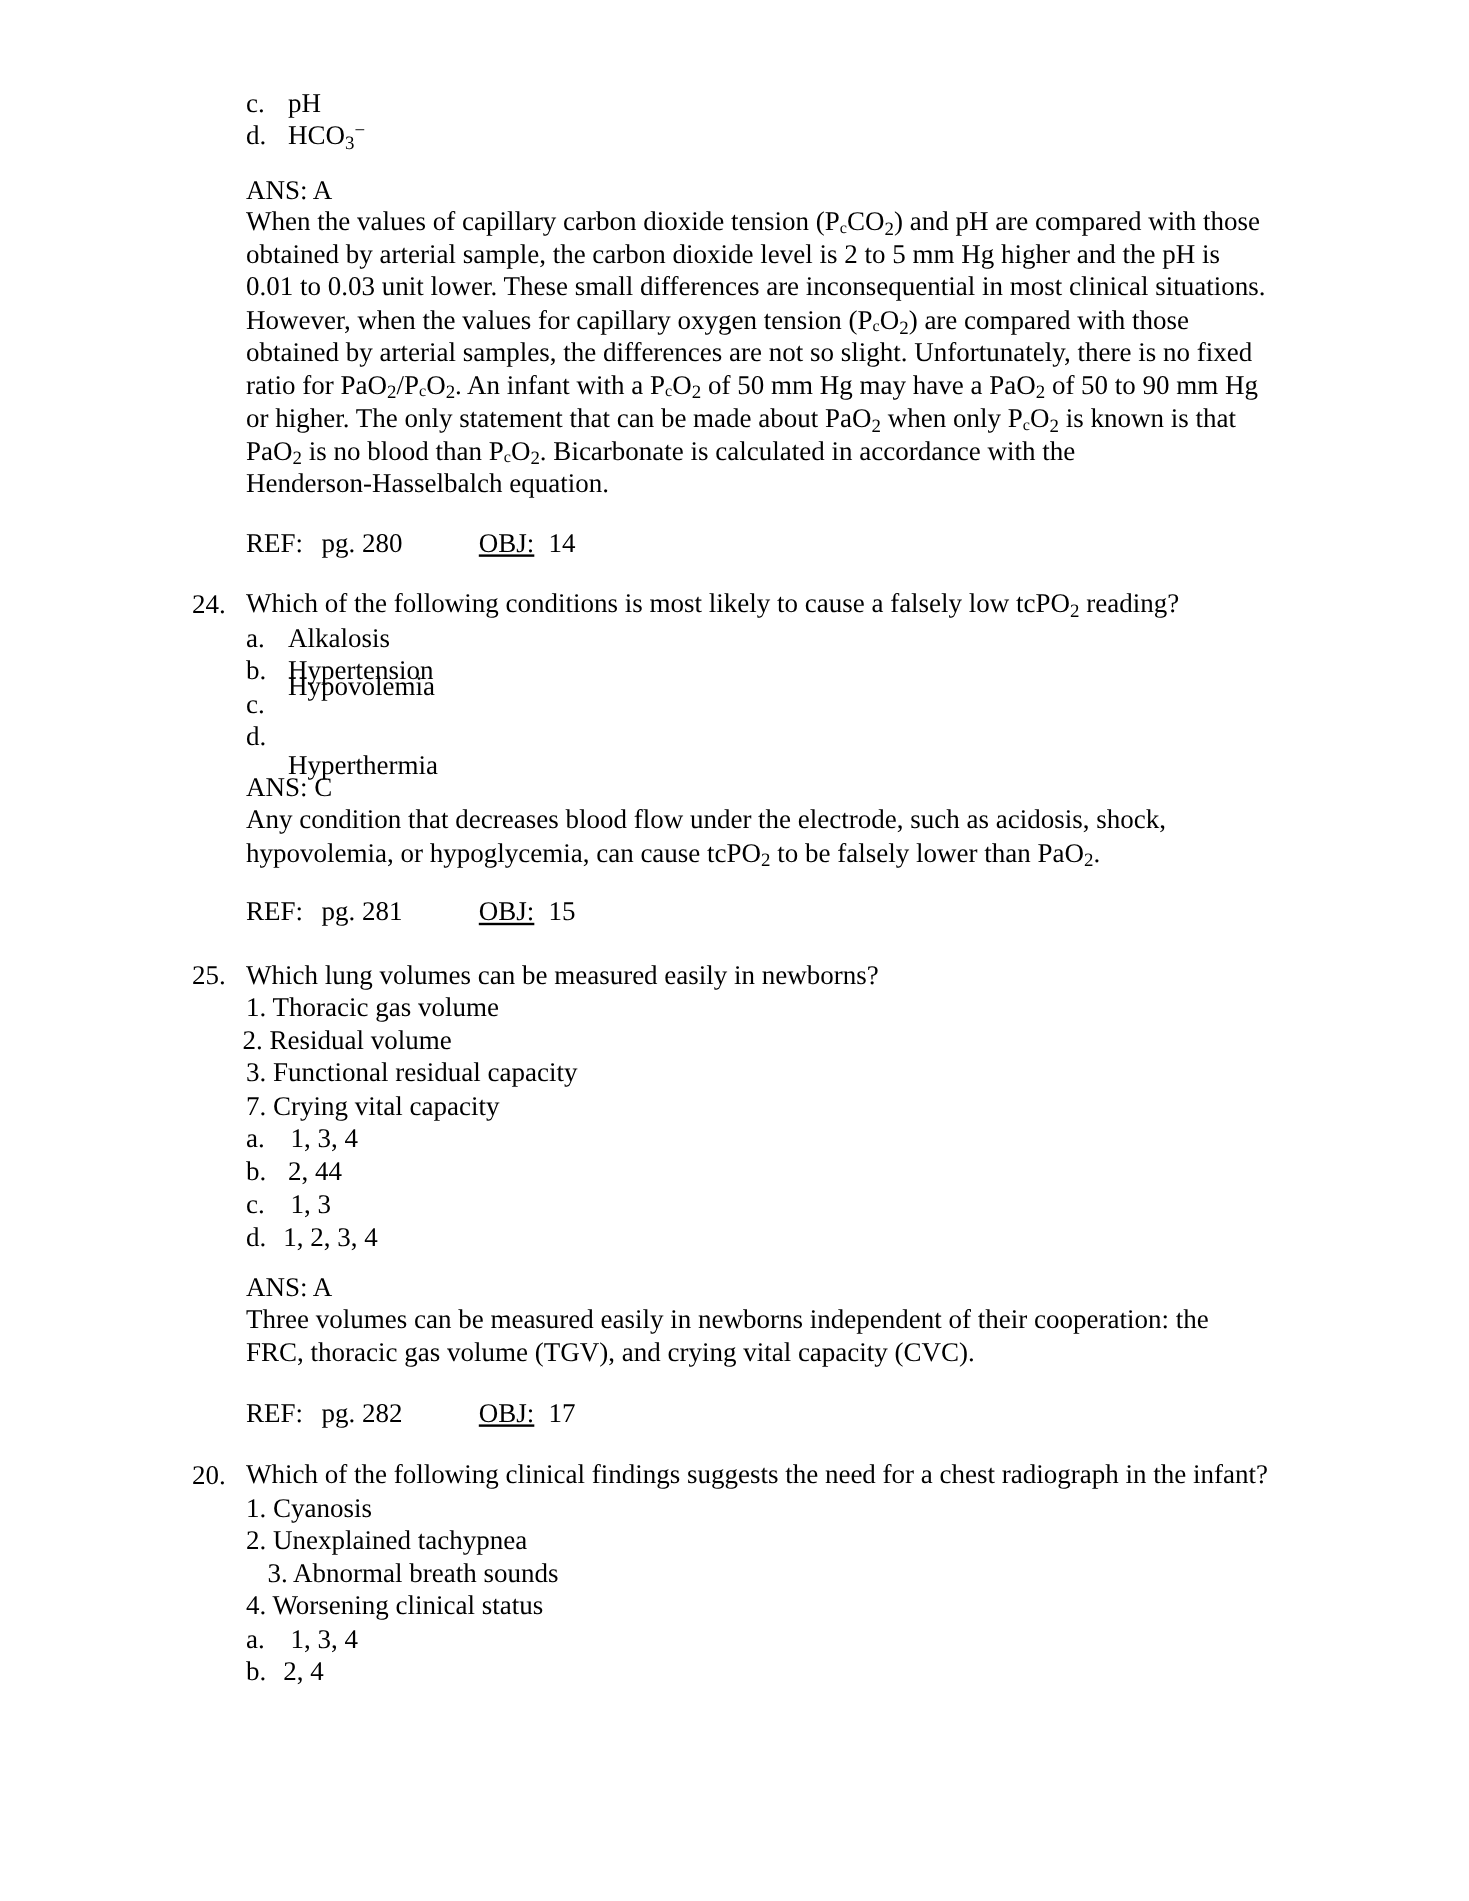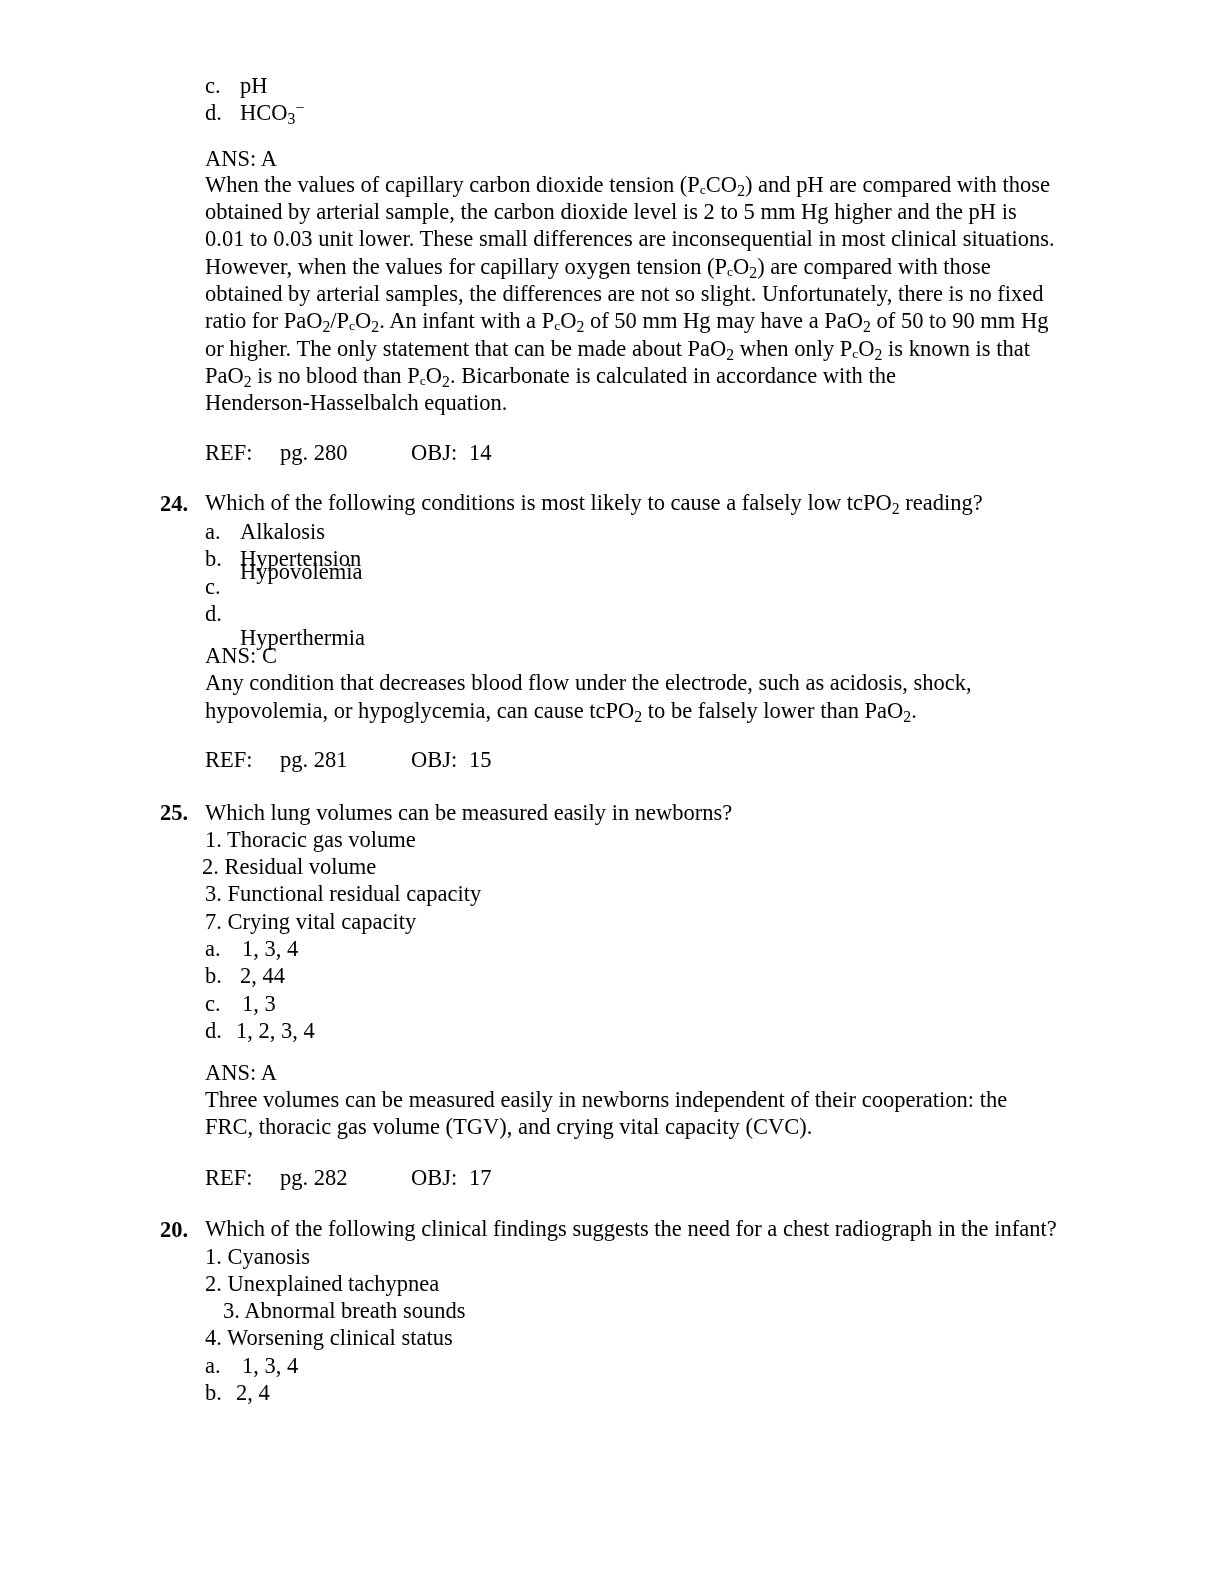--- a/index.html
+++ b/index.html
@@ -2,30 +2,30 @@
 <html><head>
 <meta charset="utf-8">
 <style>
   html, body { margin: 0; padding: 0; background: #ffffff; }
   body {
     width: 1224px; height: 1584px; position: relative; overflow: hidden;
     font-family: "Liberation Serif", "DejaVu Serif", serif;
     color: #000; font-size: 22.5px; line-height: 27.3px;
   }
   .line { position: absolute; white-space: nowrap; }
-  .qnum { position: absolute; left: 160px; font-weight: bold; }
+  .qnum { position: absolute; left: 160px; }
   .opt-letter { position: absolute; left: 205px; }
   .opt-text { position: absolute; }
   sub { font-size: 0.7em; vertical-align: -0.25em; line-height: 0; }
   sup { font-size: 0.7em; vertical-align: 0.45em; line-height: 0; }
   .sub-c { font-size: 0.6em; vertical-align: -0.15em; line-height: 0; }
   .ref { position: absolute; left: 205px; }
   .ref .label { display: inline-block; width: 63px; }
-  .ref .page { display: inline-block; width: 131px; margin-left: 12px; }
-  .ref .objlabel { display: inline-block; width: 58px; }
+  .ref .page { display: inline-block; width: 131px; }
+  .ref .objlabel { display: inline-block; width: 58px; text-decoration: underline; }
 </style>
 </head>
 <body>
 
 <div>
   <span class="opt-letter" style="top:72px">c.</span>
   <span class="opt-text" style="left:240px;top:72px">pH</span>
 
   <span class="opt-letter" style="top:99px">d.</span>
   <span class="opt-text" style="left:240px;top:99px"><span>HCO</span><sub>3</sub><sup>−</sup></span>

